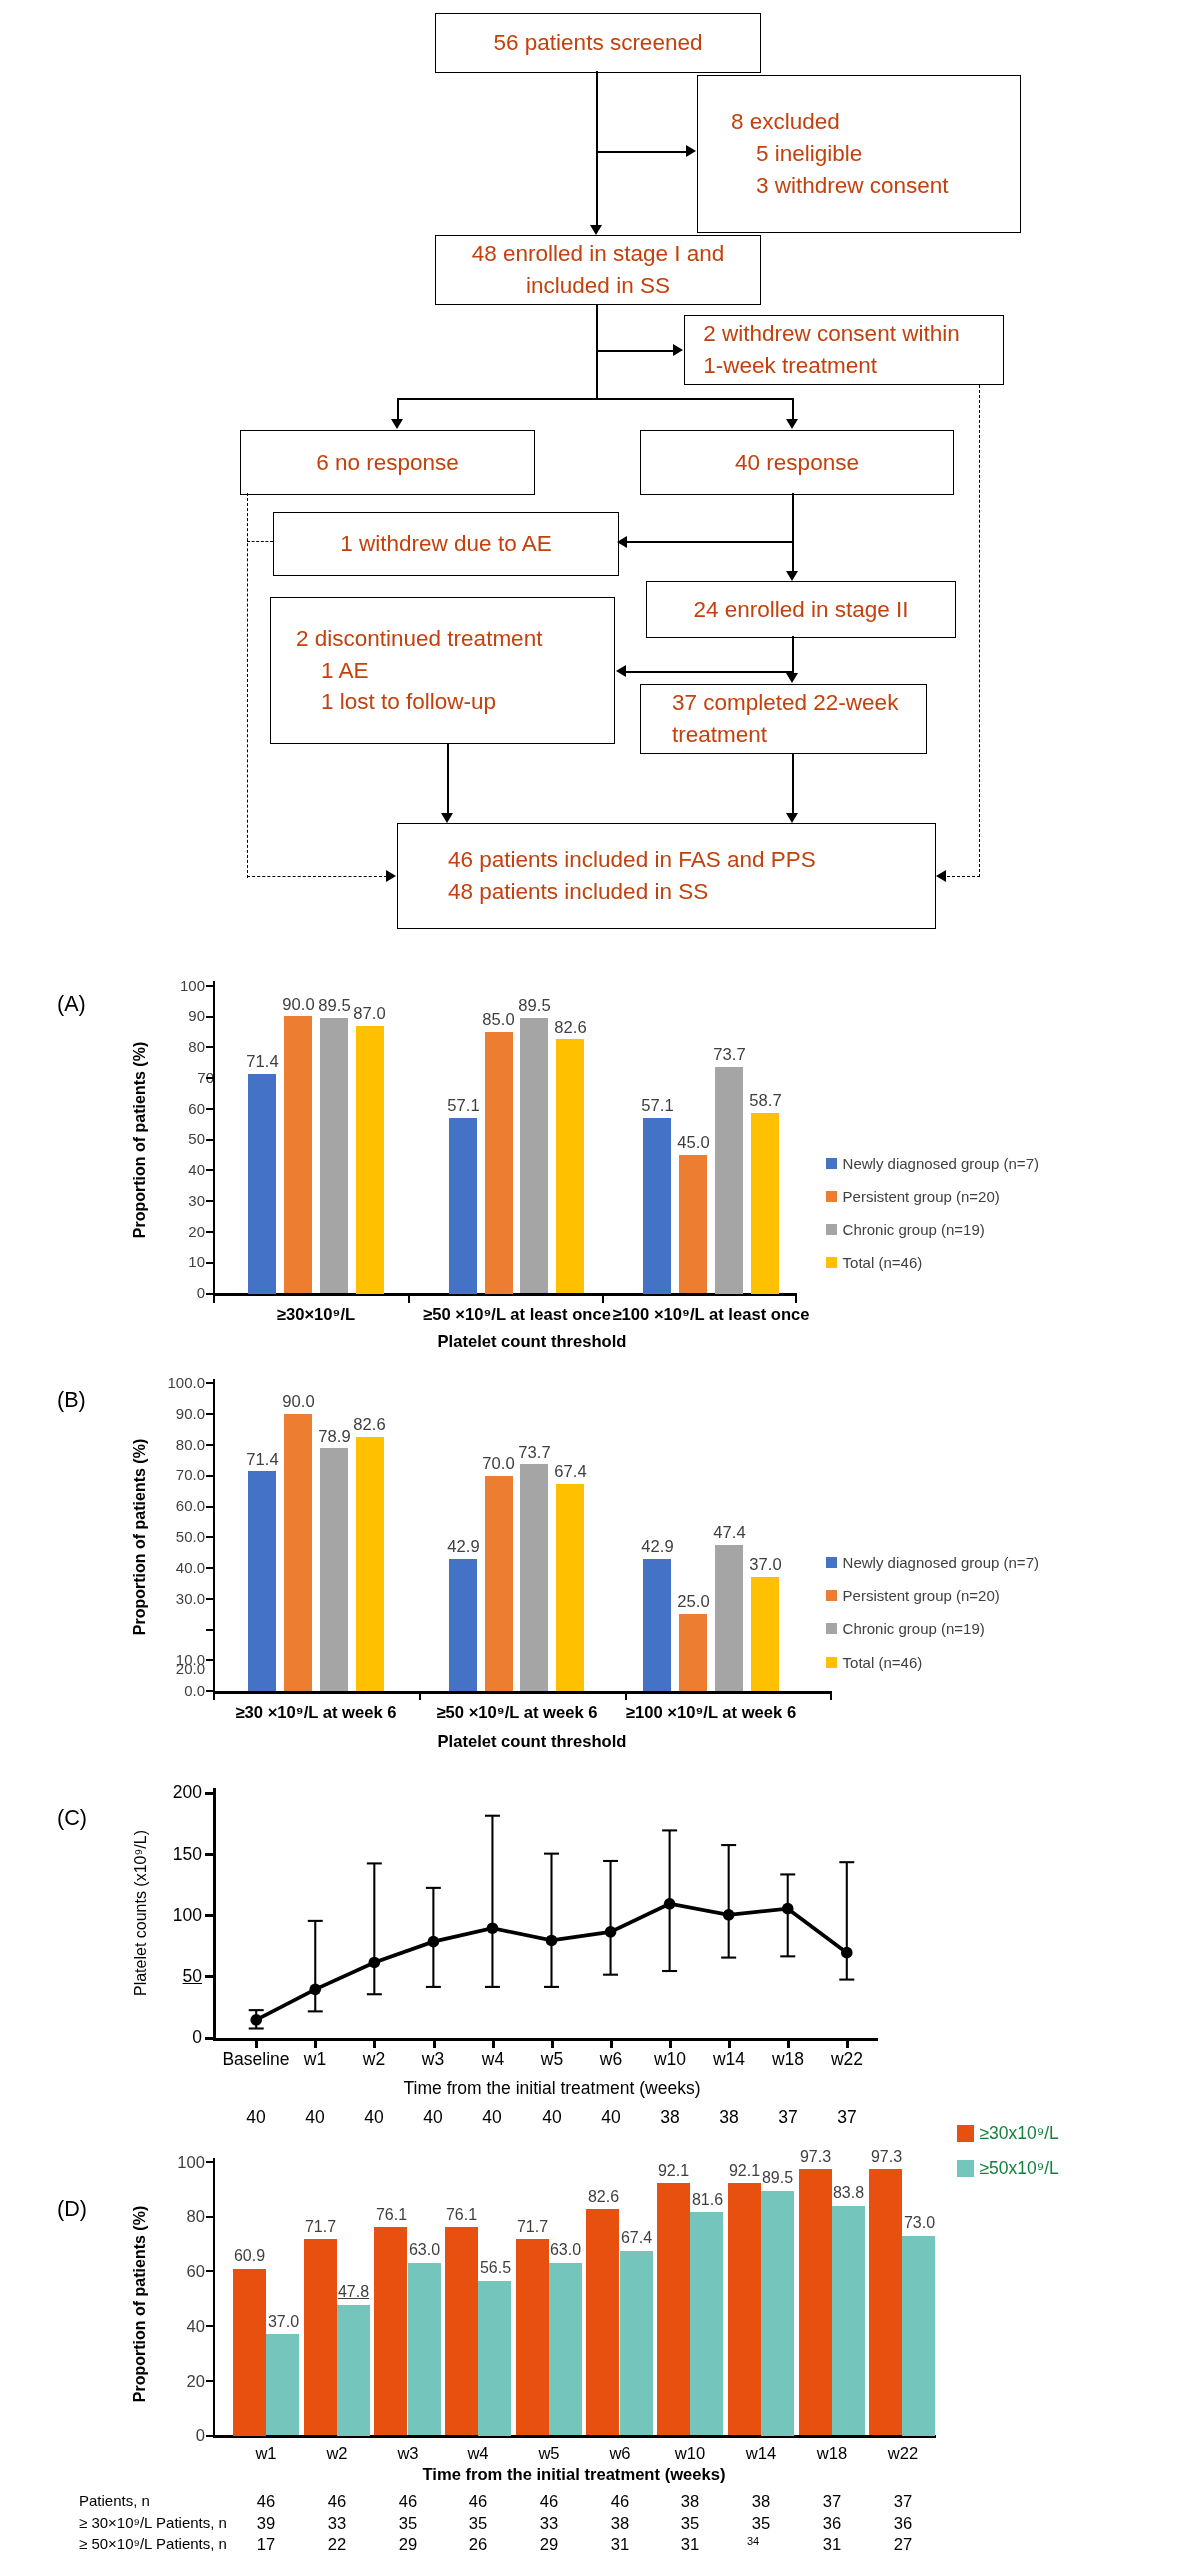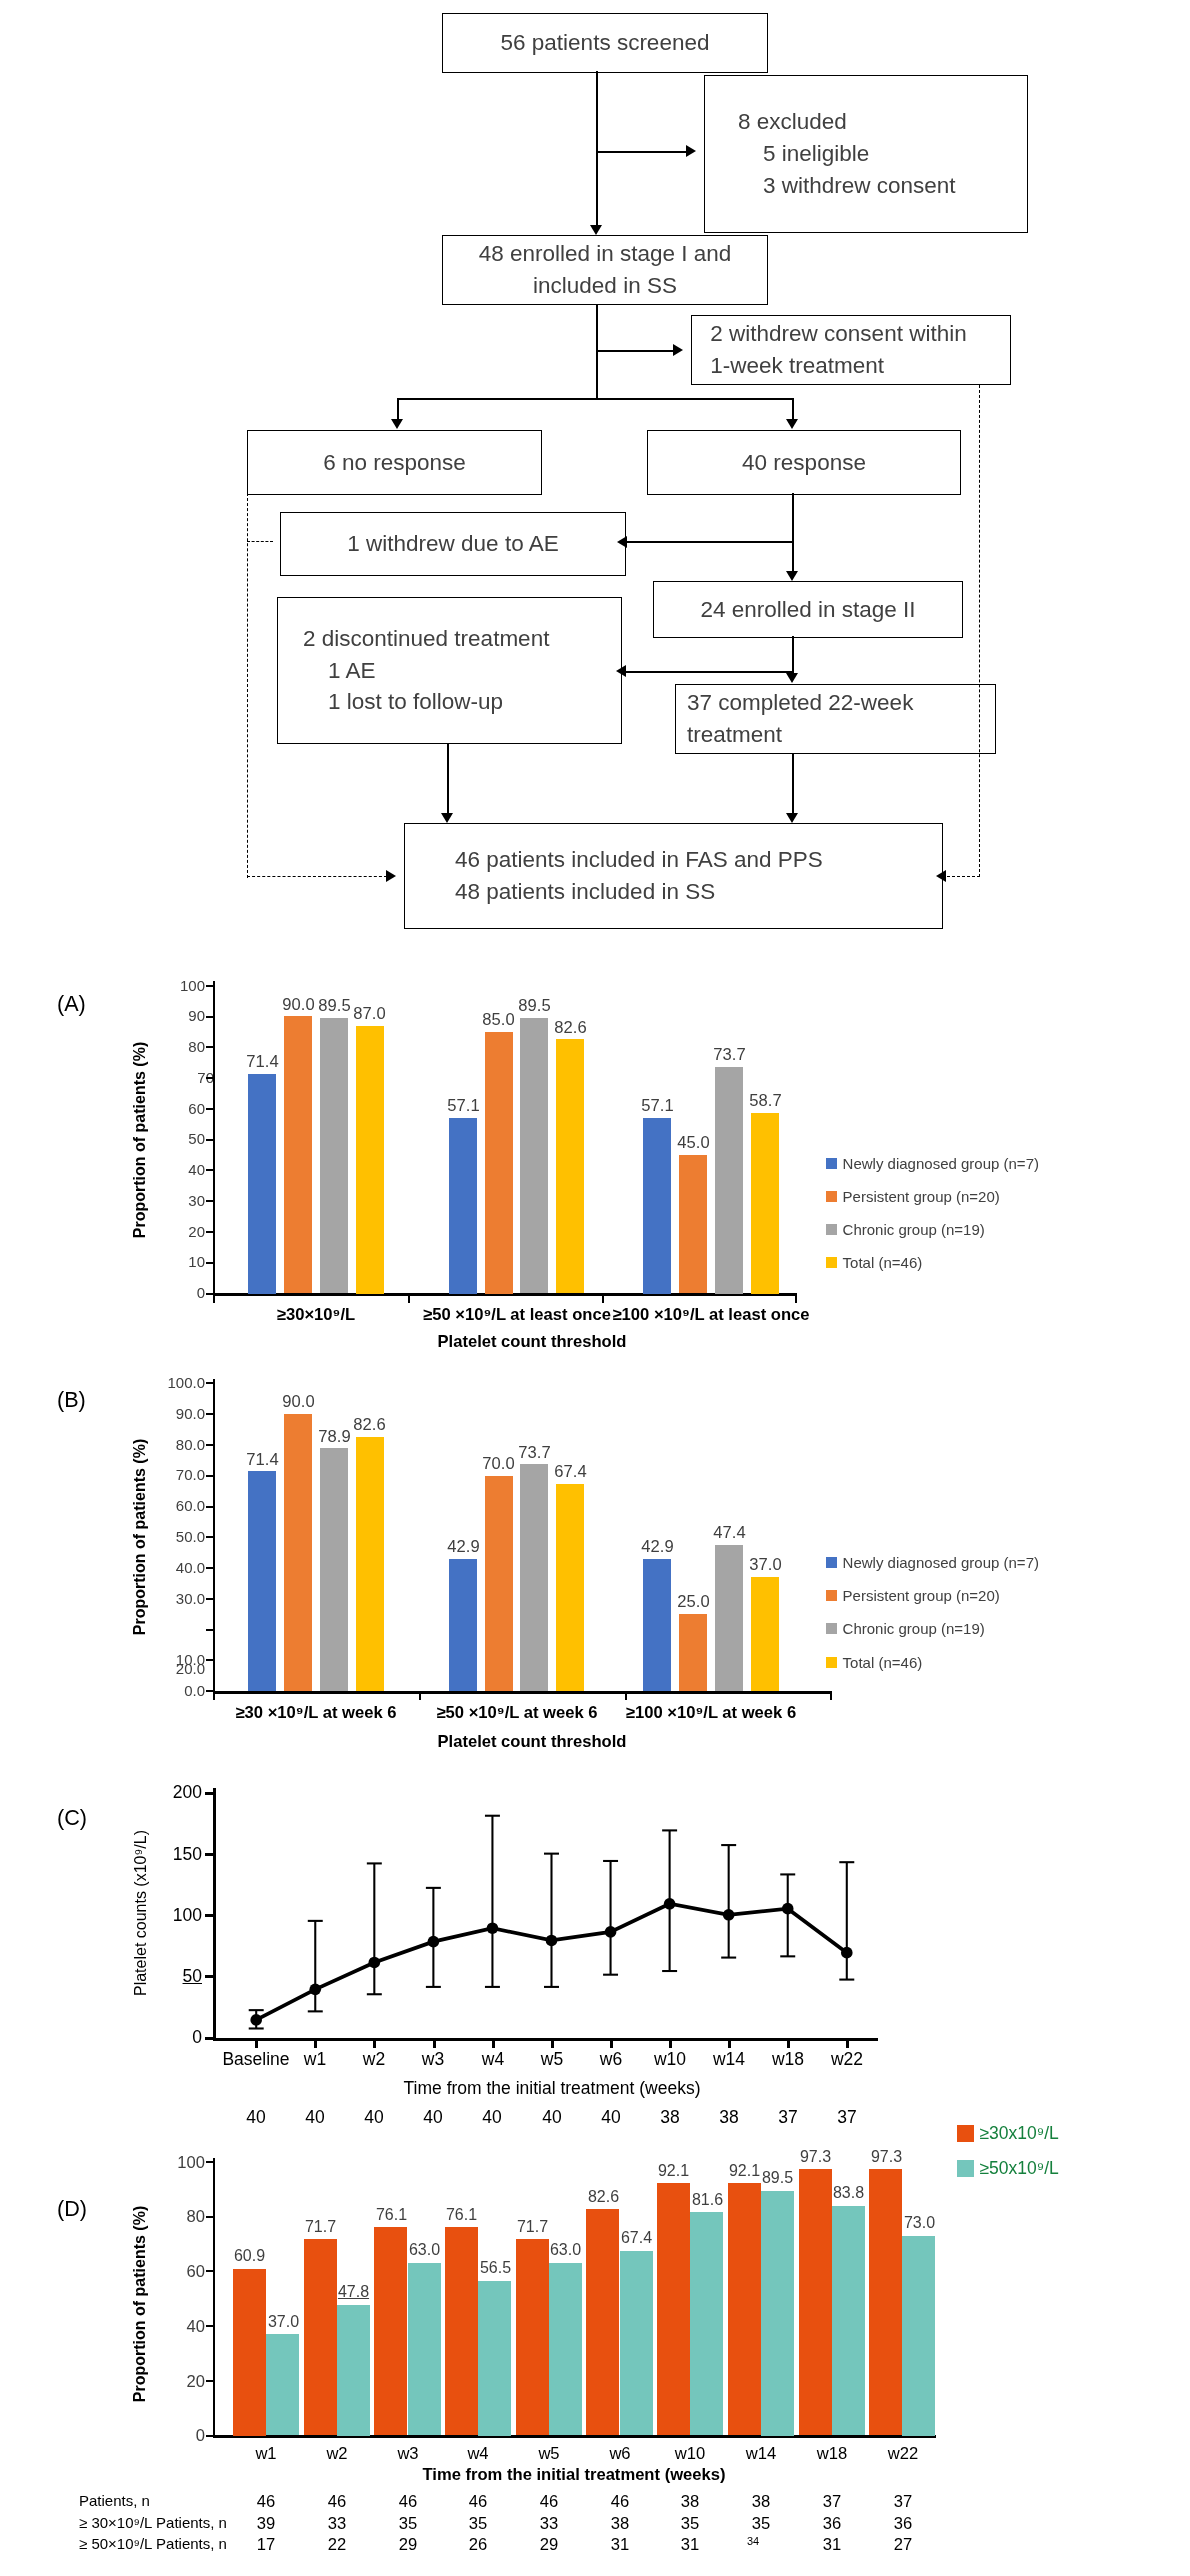--- a/index.html
+++ b/index.html
@@ -1,20 +1,20 @@
 <!DOCTYPE html>
 <html style="font-size:13.3px"><head>
 <meta charset="utf-8">
 <style>
   html,body{margin:0;padding:0;background:#fff;}
   #page{position:relative;width:1190px;height:2576px;background:#fff;overflow:hidden;
         font-family:"Liberation Sans","DejaVu Sans",sans-serif;color:#000;}
   
   .fbox{position:absolute;border:1.7px solid #000;background:#fff;display:flex;align-items:center;
-        font-size:22.5px;line-height:1.42;white-space:pre-wrap;color:#404040;margin-left:7px;}
+        font-size:22.5px;line-height:1.42;white-space:pre-wrap;color:#c2410c;}
   .fbox.center{justify-content:center;text-align:center;}
   .fbox.left{justify-content:flex-start;padding-left:33px;box-sizing:border-box;}
   .ln{position:absolute;background:#000;}
   .dashv{position:absolute;border-left:1.7px dashed #000;}
   .dashh{position:absolute;border-top:1.7px dashed #000;}
   .arrD{position:absolute;width:0;height:0;border-left:6.7px solid transparent;border-right:6.7px solid transparent;border-top:10.8px solid #000;}
   .arrR{position:absolute;width:0;height:0;border-top:6.7px solid transparent;border-bottom:6.7px solid transparent;border-left:10.8px solid #000;}
   .arrL{position:absolute;width:0;height:0;border-top:6.7px solid transparent;border-bottom:6.7px solid transparent;border-right:10.8px solid #000;}
   
   .panel-label{position:absolute;font-size:21.6px;color:#000;}
@@ -53,21 +53,21 @@
 included in SS</div>
   <div class="fbox left" style="left:684px;top:315px;width:320px;height:70px;padding-left:18.3px">2 withdrew consent within
 1-week treatment</div>
   <div class="fbox center" style="left:240px;top:430px;width:293px;height:63px">6 no response</div>
   <div class="fbox center" style="left:640px;top:430px;width:312px;height:63px">40 response</div>
   <div class="fbox center" style="left:273px;top:512px;width:344px;height:62px">1 withdrew due to AE</div>
   <div class="fbox center" style="left:646px;top:581px;width:308px;height:55px">24 enrolled in stage II</div>
   <div class="fbox left" style="left:270px;top:597px;width:345px;height:147px;padding-left:25px">2 discontinued treatment
     1 AE
     1 lost to follow-up</div>
-  <div class="fbox left" style="left:668px;top:684px;width:321px;height:70px;padding-left:11px">37 completed 22-week
+  <div class="fbox left" style="left:640px;top:684px;width:287px;height:70px;padding-left:31px">37 completed 22-week
 treatment</div>
   <div class="fbox left" style="left:397px;top:823px;width:539px;height:106px;padding-left:50px">46 patients included in FAS and PPS
 48 patients included in SS</div>
 
   <div class="ln" style="left:596px;top:71px;width:1.7px;height:158px"></div>
   <div class="ln" style="left:596px;top:151px;width:91px;height:1.7px"></div>
   <div class="ln" style="left:596px;top:304px;width:1.7px;height:96px"></div>
   <div class="ln" style="left:596px;top:350px;width:78px;height:1.7px"></div>
   <div class="ln" style="left:397px;top:398px;width:397px;height:1.7px"></div>
   <div class="ln" style="left:397px;top:398px;width:1.7px;height:23px"></div>

